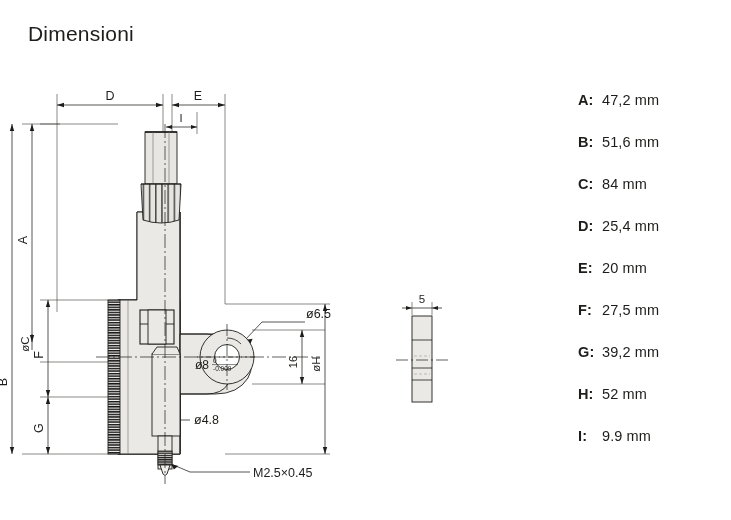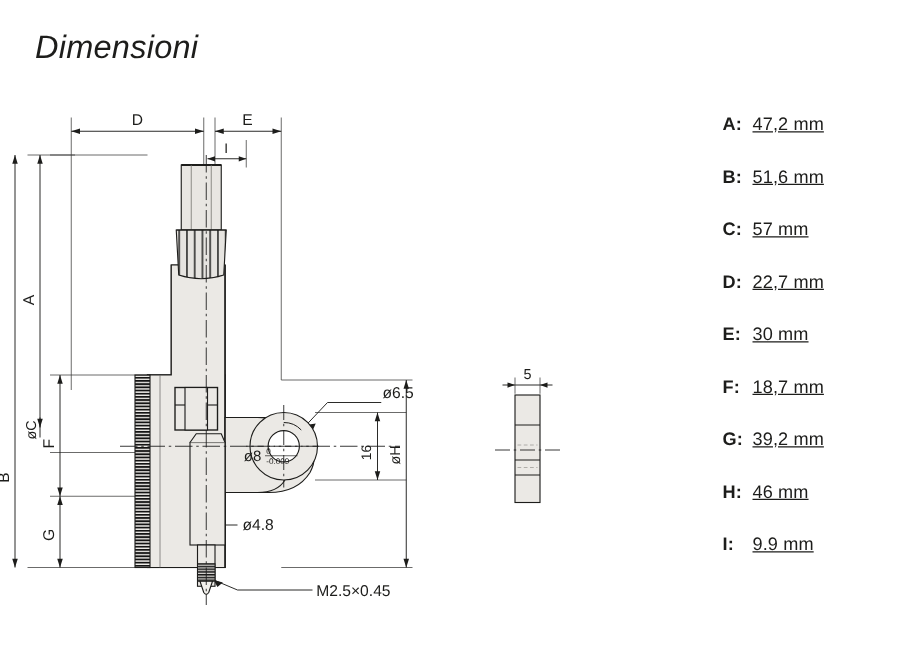--- a/index.html
+++ b/index.html
@@ -16,25 +16,24 @@
     position: relative;
   }
   #page {
     position: absolute;
     inset: 0;
   }
   #page-title {
     position: absolute;
     left: 28px;
     top: 22px;
-    font-size: 26px;
+    font-size: 21px;
     font-weight: 400;
     color: #1d1d1b;
     letter-spacing: 0.2px;
-    font-style: italic;
   }
   #drawing-panel {
     position: absolute;
     left: 0px;
     top: 72px;
     width: 560px;
     height: 430px;
   }
   #drawing-svg {
     display: block;
@@ -54,21 +53,20 @@
   }
   .dim-key {
     font-weight: bold;
     width: 24px;
     flex: 0 0 24px;
     letter-spacing: 0.1px;
   }
   .dim-val {
     font-weight: 400;
     letter-spacing: 0.1px;
-    text-decoration: underline;
   }
 </style>
 </head>
 <body>
 
 <div id="page">
 
   <div id="page-title">Dimensioni</div>
 
   <div id="drawing-panel">
@@ -287,41 +285,41 @@
     <div class="dim-row">
       <span class="dim-key">A:</span>
       <span class="dim-val">47,2 mm</span>
     </div>
     <div class="dim-row">
       <span class="dim-key">B:</span>
       <span class="dim-val">51,6 mm</span>
     </div>
     <div class="dim-row">
       <span class="dim-key">C:</span>
-      <span class="dim-val">57 mm</span>
+      <span class="dim-val">84 mm</span>
     </div>
     <div class="dim-row">
       <span class="dim-key">D:</span>
-      <span class="dim-val">22,7 mm</span>
+      <span class="dim-val">25,4 mm</span>
     </div>
     <div class="dim-row">
       <span class="dim-key">E:</span>
-      <span class="dim-val">30 mm</span>
+      <span class="dim-val">20 mm</span>
     </div>
     <div class="dim-row">
       <span class="dim-key">F:</span>
-      <span class="dim-val">18,7 mm</span>
+      <span class="dim-val">27,5 mm</span>
     </div>
     <div class="dim-row">
       <span class="dim-key">G:</span>
       <span class="dim-val">39,2 mm</span>
     </div>
     <div class="dim-row">
       <span class="dim-key">H:</span>
-      <span class="dim-val">46 mm</span>
+      <span class="dim-val">52 mm</span>
     </div>
     <div class="dim-row">
       <span class="dim-key">I:</span>
       <span class="dim-val">9.9 mm</span>
     </div>
   </div>
 
 </div>
 
 </body></html>

